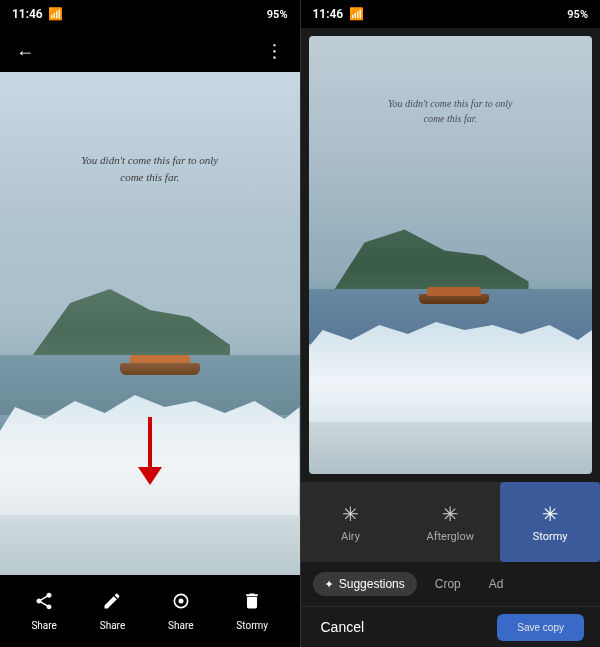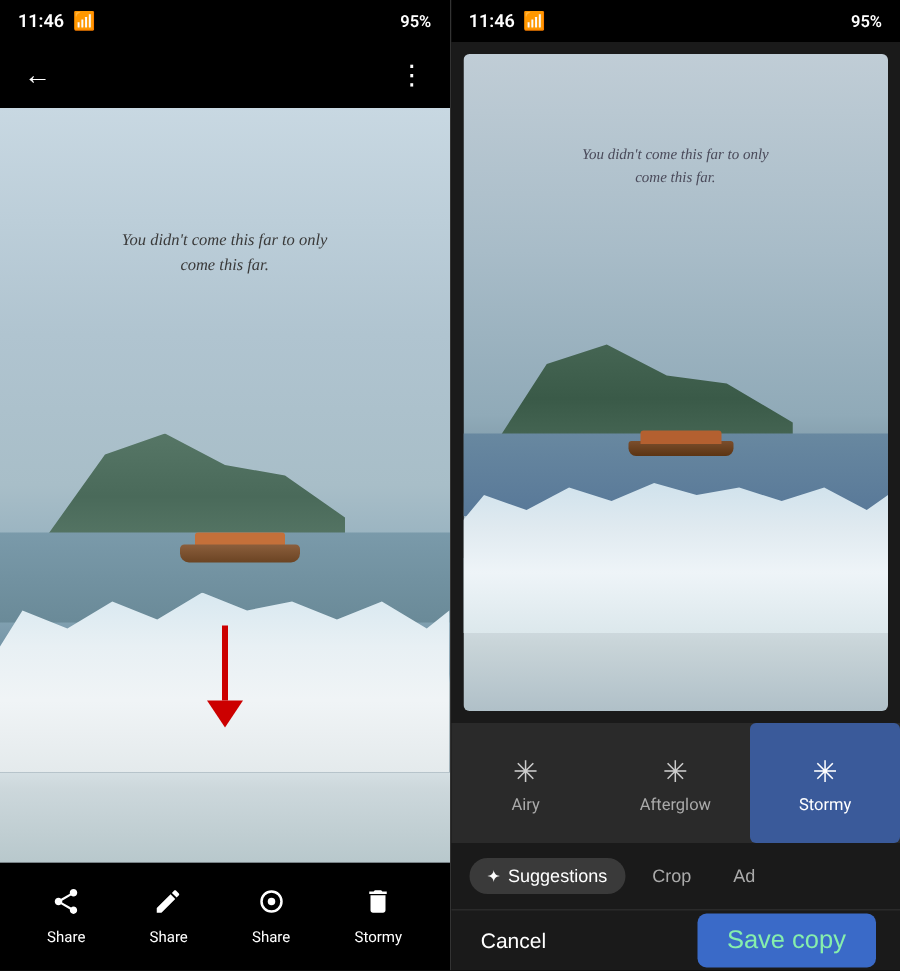--- a/index.html
+++ b/index.html
@@ -390,22 +390,22 @@
       border: none;
       color: #fff;
       font-size: 14px;
       cursor: pointer;
       padding: 8px 4px;
     }
     .save-btn {
       background: #3a6ac8;
       border: none;
       border-radius: 6px;
-      color: #86efac;
-      font-size: 17px;
+      color: #e5e5e5;
+      font-size: 10px;
       font-weight: 500;
       padding: 8px 20px;
       cursor: pointer;
     }
 
     
     .panel-divider {
       width: 1px;
       background: #333;
       align-self: stretch;

